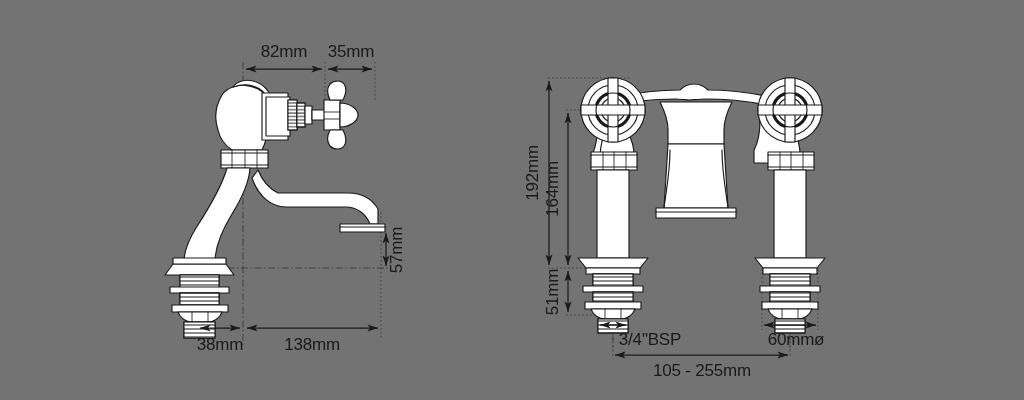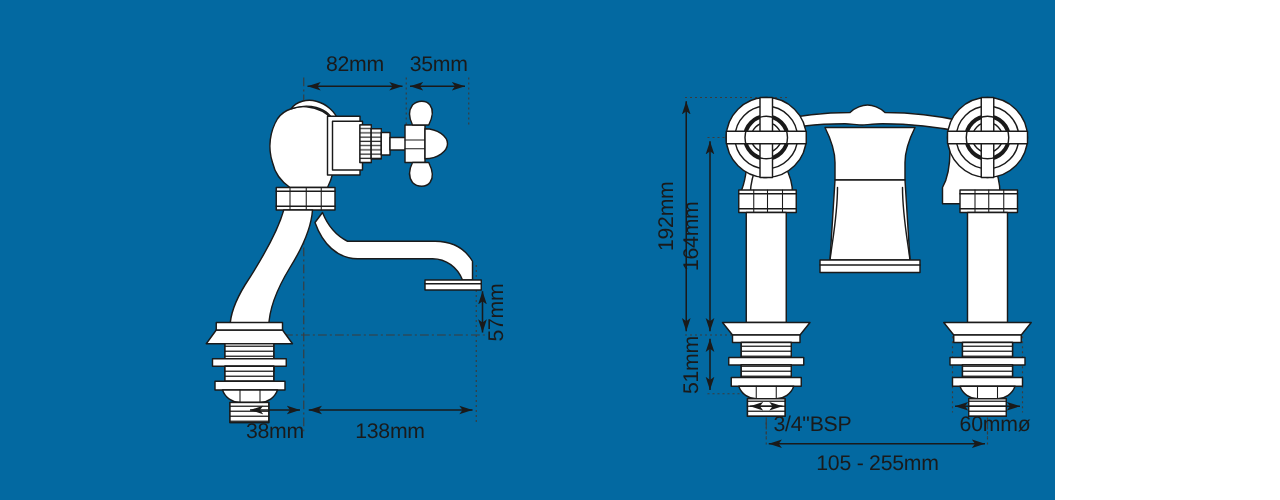--- a/index.html
+++ b/index.html
@@ -9,23 +9,23 @@
     background: #ffffff;
   }
   body {
     width: 1024px;
     height: 400px;
     overflow: hidden;
     font-family: "Liberation Sans", sans-serif;
   }
   #sheet {
     position: relative;
-    width: 844px;
+    width: 1024px;
     height: 400px;
-    background: #0369a1;
+    background: #737373;
   }
   #drawing-svg {
     position: absolute;
     left: 0;
     top: 0;
     width: 1024px;
     height: 400px;
     display: block;
   }
   .dim-text {

